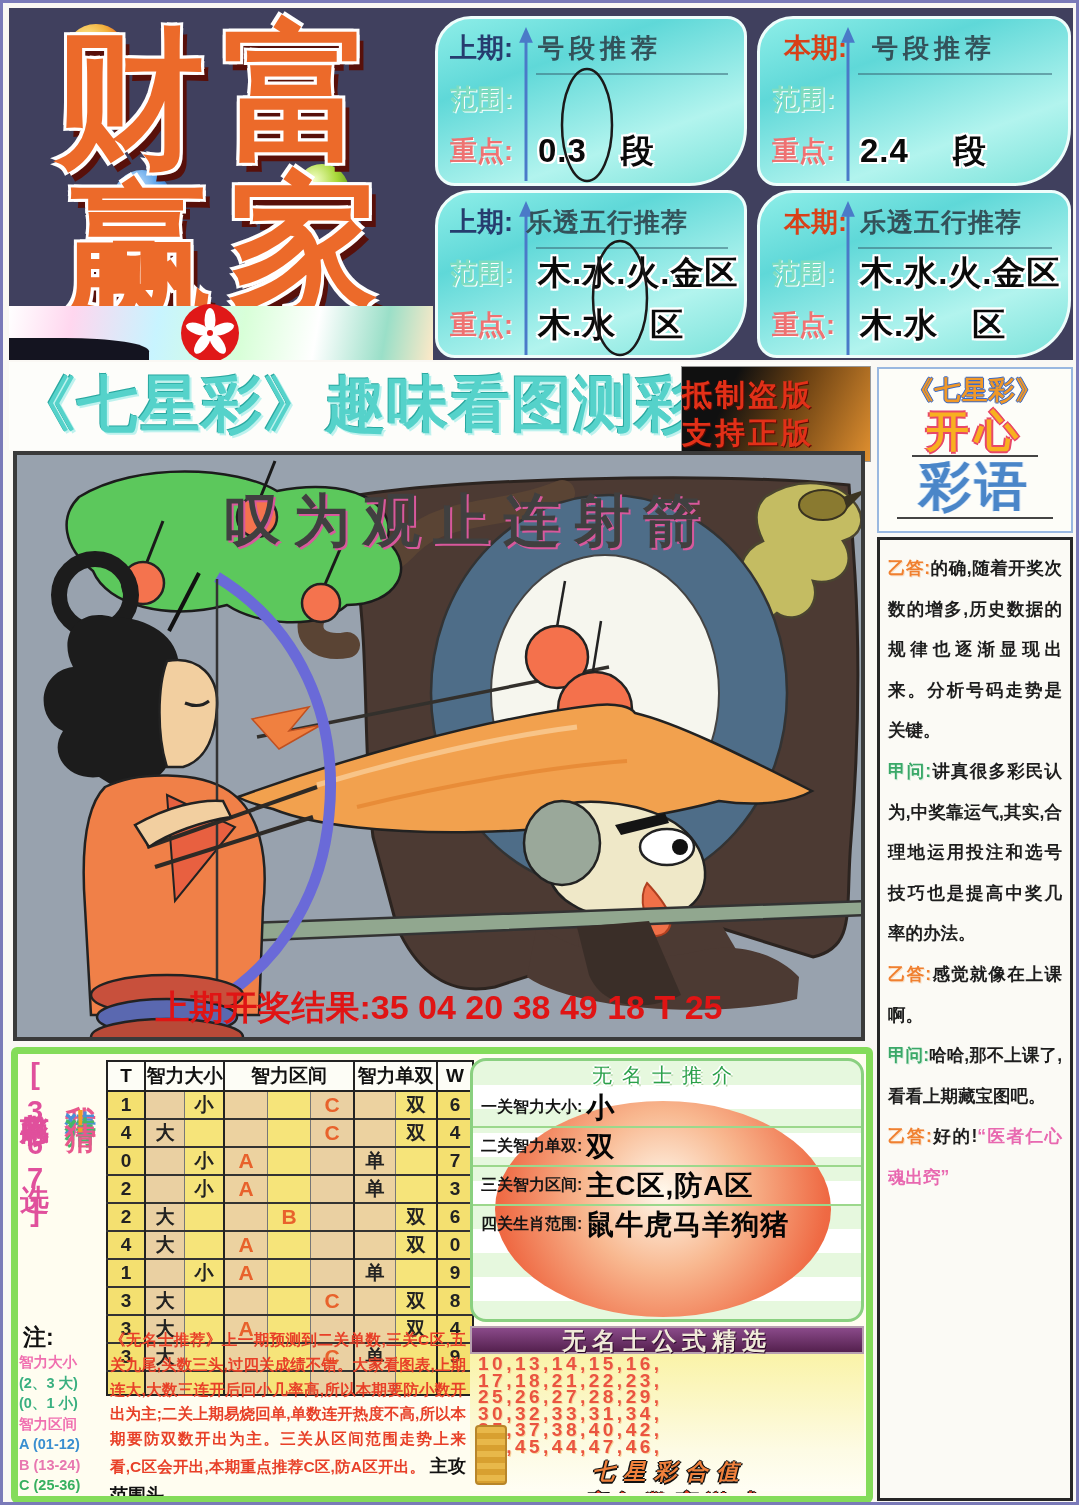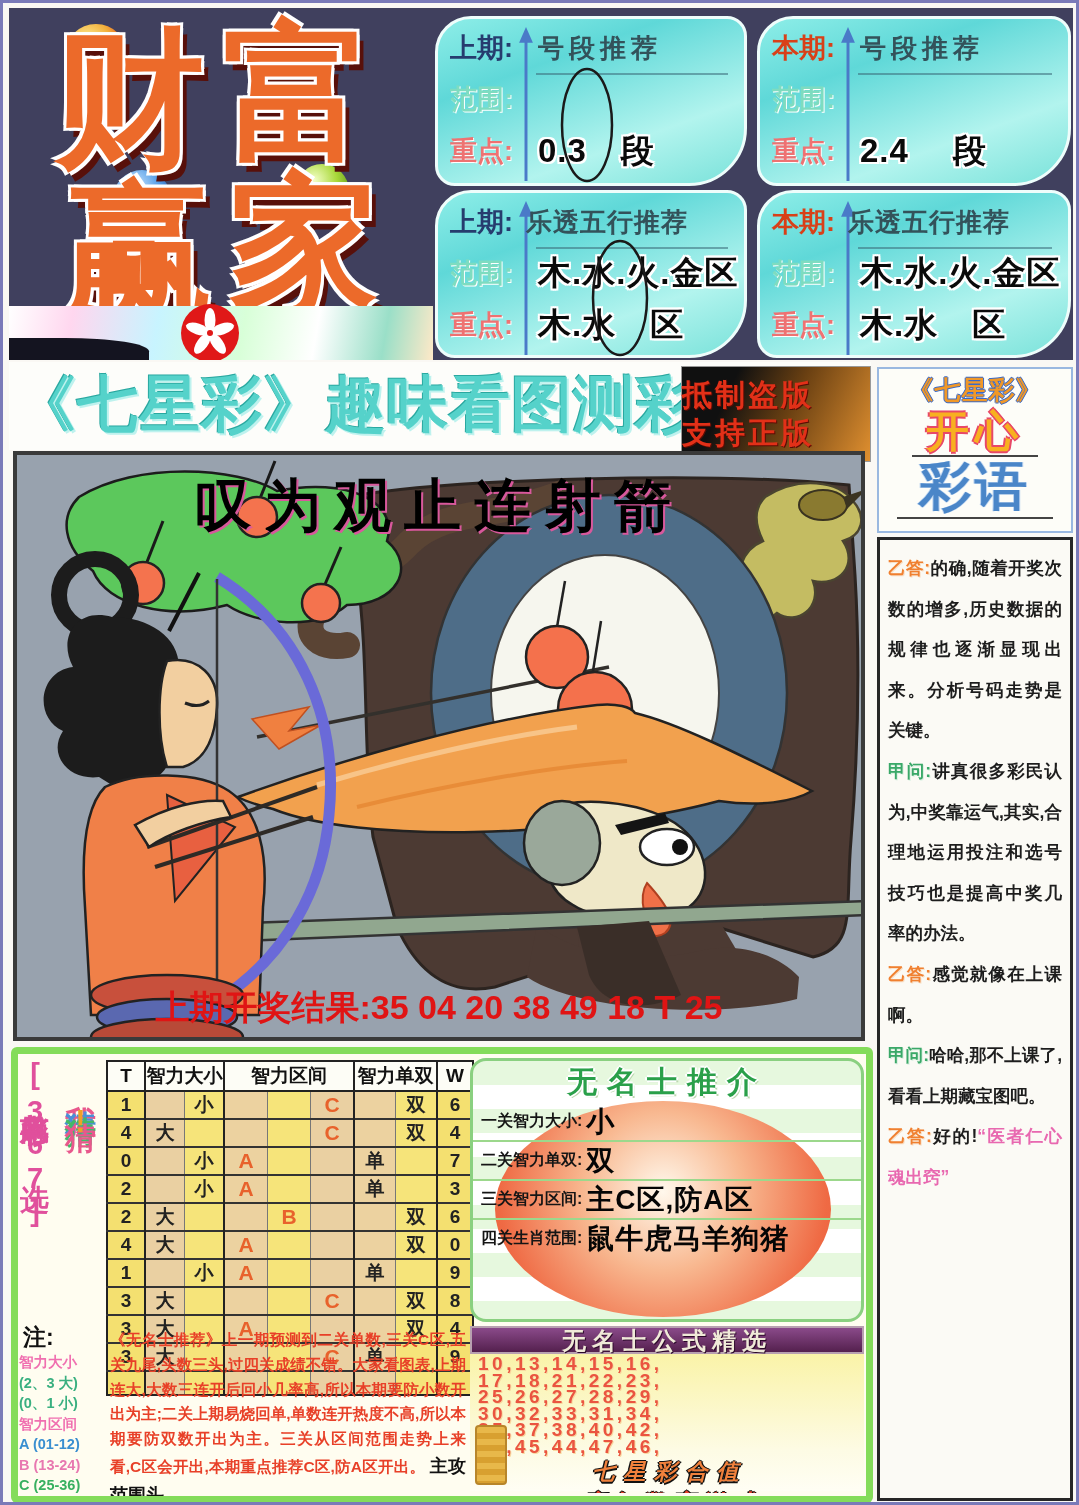--- a/index.html
+++ b/index.html
@@ -18,21 +18,21 @@
     background:linear-gradient(100deg,#ffffff,#ffd7ef 15%,#c8f4ff 35%,#d8ffd8 55%,#ffffff 72%,#9adfc8 88%,#ffe9c8);}
   .holo-dark{position:absolute;left:0;top:330px;width:140px;height:22px;background:#141420;border-radius:0 60% 0 0;}
   .hk{position:absolute;left:172px;top:296px;width:58px;height:58px;}
 
   .rbox{position:absolute;background:linear-gradient(160deg,#8eeee8,#5fd8d8 30%,#b2f4ee 70%,#7ae2da);
     border:3px solid #eefdfb;border-radius:36px 20px 58px 20px;box-sizing:border-box;}
   .rbox .rrow{position:relative;display:flex;align-items:center;height:52px;padding-left:12px;z-index:2;}
   .rbox .rrow.first{height:50px;margin-top:4px;}
   .rlab{width:74px;font-size:27px;font-weight:900;flex:none;}
   .lab-shang{color:#263c6e;}
-  .lab-ben{color:#d84018;}
+  .lab-ben{color:#d84018;margin-left:12px;}
   .lab-range{color:#7edcc0;text-shadow:1px 1px 0 #fff;}
   .lab-key{color:#ee7272;text-shadow:1px 1px 0 #fff;}
   .rtitle{font-size:26px;font-weight:900;color:#33525a;letter-spacing:5px;padding-left:14px;}
   .rval{font-size:33px;font-weight:900;color:#0a0a0a;padding-left:14px;letter-spacing:1px;
     text-shadow:-2px 0 #fff,2px 0 #fff,0 -2px #fff,0 2px #fff,-2px -2px #fff,2px 2px #fff,-2px 2px #fff,2px -2px #fff;}
   .rarrow{position:absolute;left:78px;top:6px;width:20px;height:158px;z-index:1;}
   .rline{position:absolute;left:98px;top:54px;right:16px;border-top:2px solid #3a6a78;opacity:.55;z-index:1;}
   .rcircle{position:absolute;z-index:3;pointer-events:none;}
 
   
@@ -56,22 +56,22 @@
   .qa-box{position:absolute;left:874px;top:534px;width:196px;height:964px;background:#fbfaf5;border:3px solid #262626;
     box-sizing:border-box;padding:8px 8px;overflow:hidden;}
   .qa{margin:0;font-size:17.5px;font-weight:700;color:#1d1d1d;line-height:2.32;text-align:justify;}
   .spk{font-weight:900;}
   .spk-green{color:#3aa868;text-shadow:1px 1px 0 #d8f0e0;}
   .spk-orange{color:#f08030;text-shadow:1px 1px 0 #f8e0c8;}
 
   
   .cartoon{position:absolute;left:10px;top:448px;width:852px;height:590px;background:#98a2ae;border:4px solid #3a3a3a;box-sizing:border-box;overflow:hidden;}
   .cartoon svg.scene{position:absolute;left:0;top:0;}
-  .ctitle{position:absolute;left:0;top:13px;width:100%;text-align:center;font-size:57px;font-weight:900;color:#000000;
-    letter-spacing:13px;text-shadow:2px 2px 0 #d8589c;white-space:nowrap;z-index:4;}
+  .ctitle{position:absolute;left:0;top:28px;width:100%;text-align:center;font-size:57px;font-weight:900;color:#404040;
+    letter-spacing:13px;text-shadow:2px 2px 0 #d8589c;white-space:nowrap;z-index:4;padding-left:29px;}
   .cresult{position:absolute;left:0;bottom:6px;width:100%;text-align:center;font-size:34px;font-weight:700;color:#e01414;z-index:4;}
 
   
   .bottom{position:absolute;left:8px;top:1044px;width:862px;height:456px;border:7px solid #84dc5a;border-radius:6px;
     background:#fffdf0;box-sizing:border-box;overflow:hidden;}
   .vtitle{position:absolute;left:2px;top:4px;writing-mode:vertical-lr;text-orientation:upright;
     font-size:29px;font-weight:900;color:#e0509c;letter-spacing:1px;line-height:1;}
   .guess{position:absolute;left:47px;top:26px;writing-mode:vertical-lr;text-orientation:upright;
     font-size:31px;font-weight:900;letter-spacing:6px;line-height:1;}
   table.zl{position:absolute;left:88px;top:6px;border-collapse:collapse;border:2px solid #222;}
@@ -86,21 +86,21 @@
   .notes{position:absolute;left:92px;top:274px;width:356px;font-size:15.5px;font-weight:800;color:#e84028;line-height:1.6;text-align:justify;}
   .notes .black-inline{color:#111;font-size:18px;}
 
   .recbox{position:absolute;left:452px;top:4px;width:394px;height:264px;border:3px solid #8ad080;border-radius:16px;
     background:repeating-linear-gradient(180deg,#e6f8de 0 24px,#ffffff 24px 48px);box-sizing:border-box;overflow:hidden;}
   .rec-ellipse{position:absolute;left:22px;top:40px;width:336px;height:216px;border-radius:50%;
     background:radial-gradient(circle at 50% 42%,#fff8ec 0%,#f8b890 38%,#ef6a44 78%,#ea5838 100%);}
   .rec-hdr{position:relative;margin:7px auto 0;width:302px;height:34px;border-radius:10px;
     background:linear-gradient(180deg,#f06048,#e43828);color:#fff8c0;font-size:25px;font-weight:900;
     letter-spacing:4px;line-height:34px;text-align:center;text-shadow:1px 1px 0 #8c1808;}
-  .rec-sub{position:relative;margin-top:1px;text-align:center;font-size:30px;font-weight:700;color:#2aa04a;letter-spacing:10px;
+  .rec-sub{position:relative;margin-top:1px;text-align:center;font-size:20px;font-weight:400;color:#2aa04a;letter-spacing:10px;
     text-shadow:-2px 0 #fff,2px 0 #fff,0 -2px #fff,0 2px #fff,2px 2px 0 #bcd8b0;}
   .rec-items{position:relative;}
   .rec-item{height:37px;display:flex;align-items:center;padding:0 8px;border-bottom:2px solid #9cd88c;}
   .rec-item:last-child{border-bottom:none;}
   .rec-item .rl{font-size:16px;font-weight:900;color:#151515;white-space:nowrap;}
   .rec-item .rv{font-size:28px;font-weight:900;color:#050505;margin-left:4px;white-space:nowrap;letter-spacing:1px;}
 
   .formula{position:absolute;left:452px;top:272px;width:394px;height:167px;box-sizing:border-box;overflow:hidden;}
   .f-hdr{height:28px;background:linear-gradient(180deg,#8a4a8a,#54204e);border:2px solid #b8a0b0;box-sizing:border-box;
     color:#f0ead8;font-size:24px;font-weight:900;letter-spacing:6px;text-align:center;line-height:25px;text-shadow:1px 1px 0 #2a0828;}

